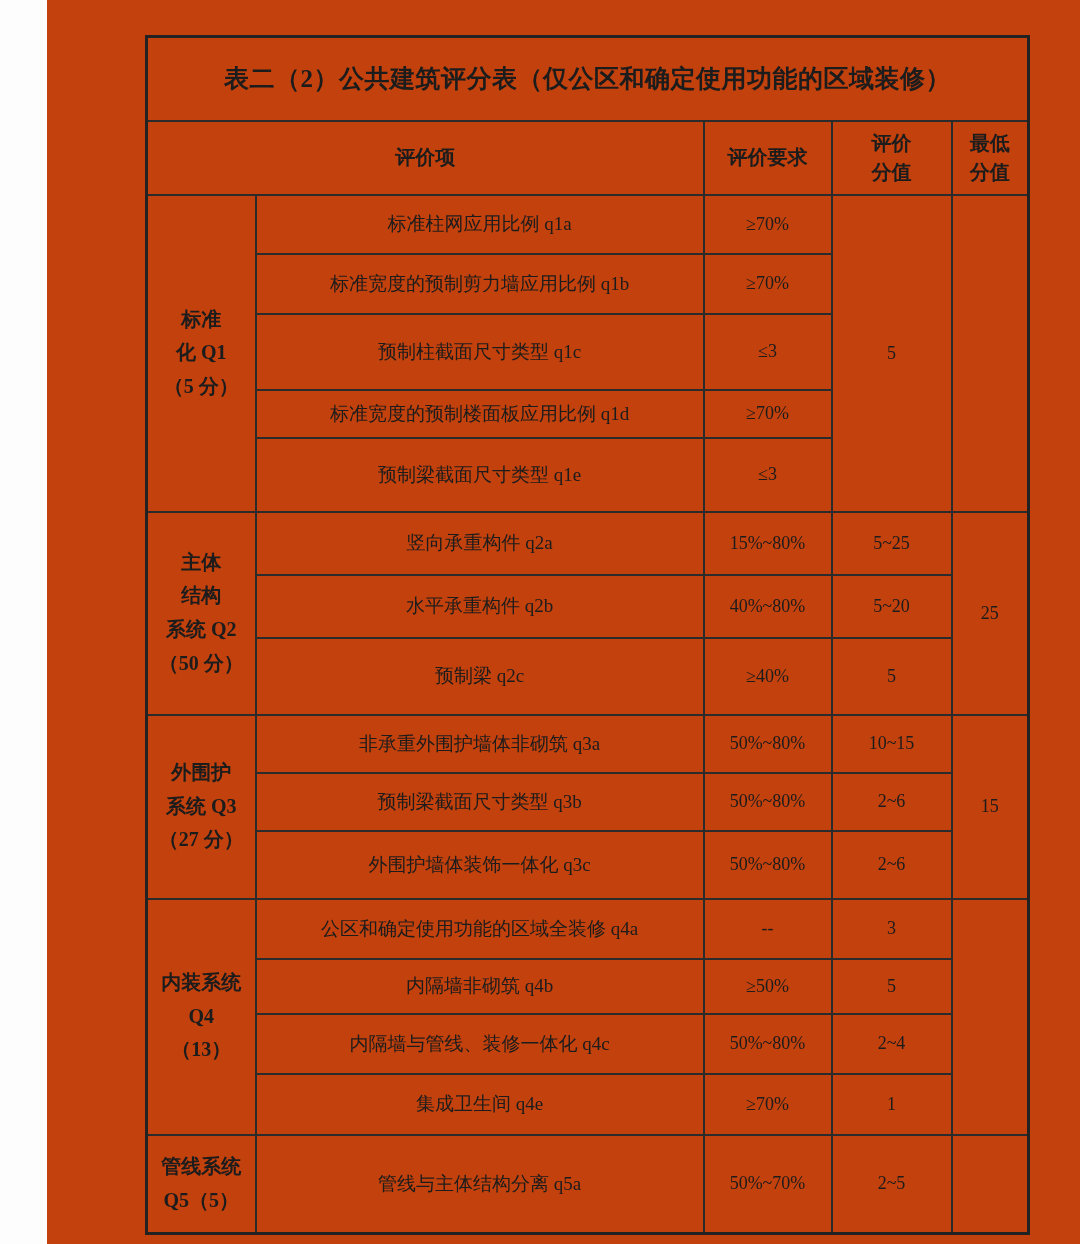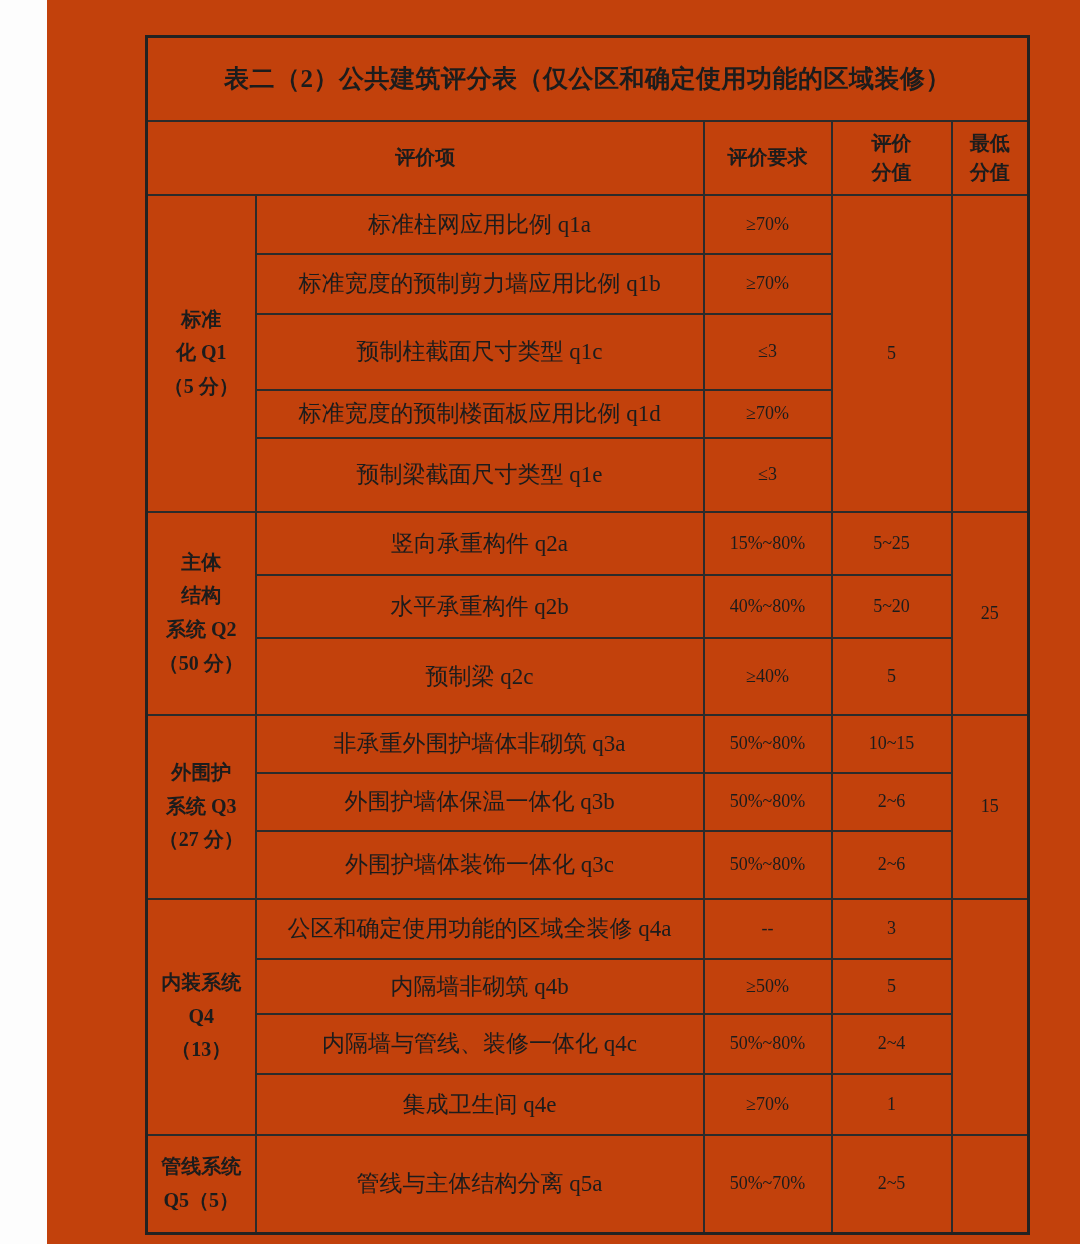--- a/index.html
+++ b/index.html
@@ -43,21 +43,21 @@
     font-size: 20px;
     font-weight: bold;
     line-height: 1.45;
   }
   td.cat-cell {
     font-size: 20px;
     font-weight: bold;
     line-height: 1.68;
   }
   td.item-cell {
-    font-size: 23px;
+    font-size: 19px;
   }
   td.val-cell {
     font-size: 18px;
   }
 </style>
 </head>
 <body>
 
 <div class="page">
   <table class="score-table">
@@ -133,21 +133,21 @@
     <tr style="height:58px">
       <td rowspan="3" class="cat-cell">外围护
 系统 Q3
 （27 分）</td>
       <td class="item-cell">非承重外围护墙体非砌筑 q3a</td>
       <td class="val-cell">50%~80%</td>
       <td class="val-cell">10~15</td>
       <td rowspan="3" class="val-cell">15</td>
     </tr>
     <tr style="height:58px">
-      <td class="item-cell">外围护墙体保温一体化 q3b</td>
+      <td class="item-cell">预制梁截面尺寸类型 q3b</td>
       <td class="val-cell">50%~80%</td>
       <td class="val-cell">2~6</td>
     </tr>
     <tr style="height:68px">
       <td class="item-cell">外围护墙体装饰一体化 q3c</td>
       <td class="val-cell">50%~80%</td>
       <td class="val-cell">2~6</td>
     </tr>
 
     <tr style="height:60px">

